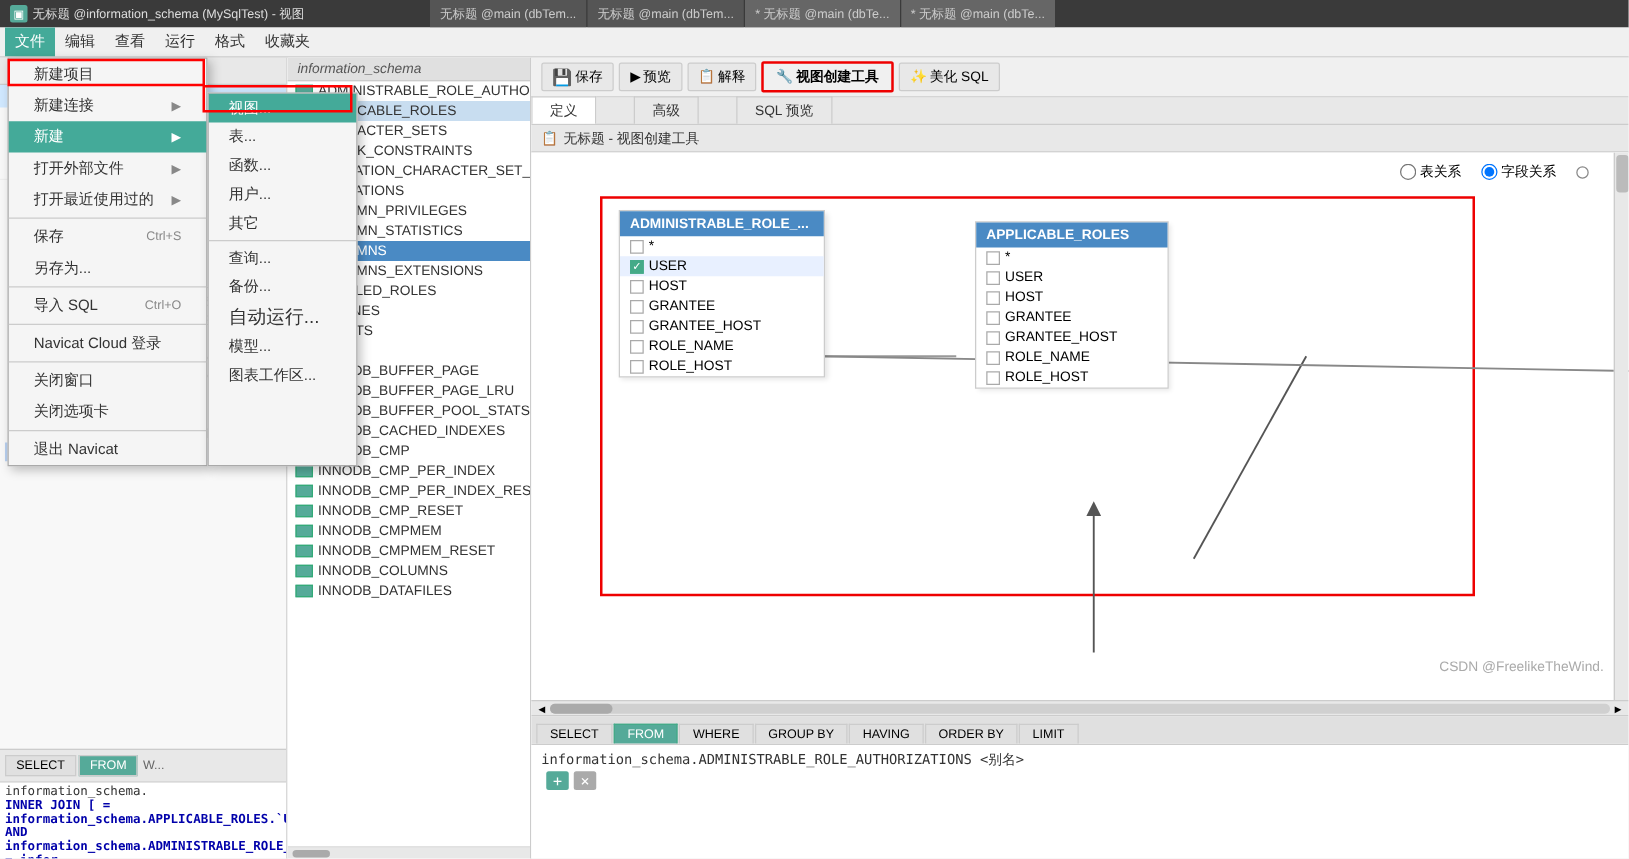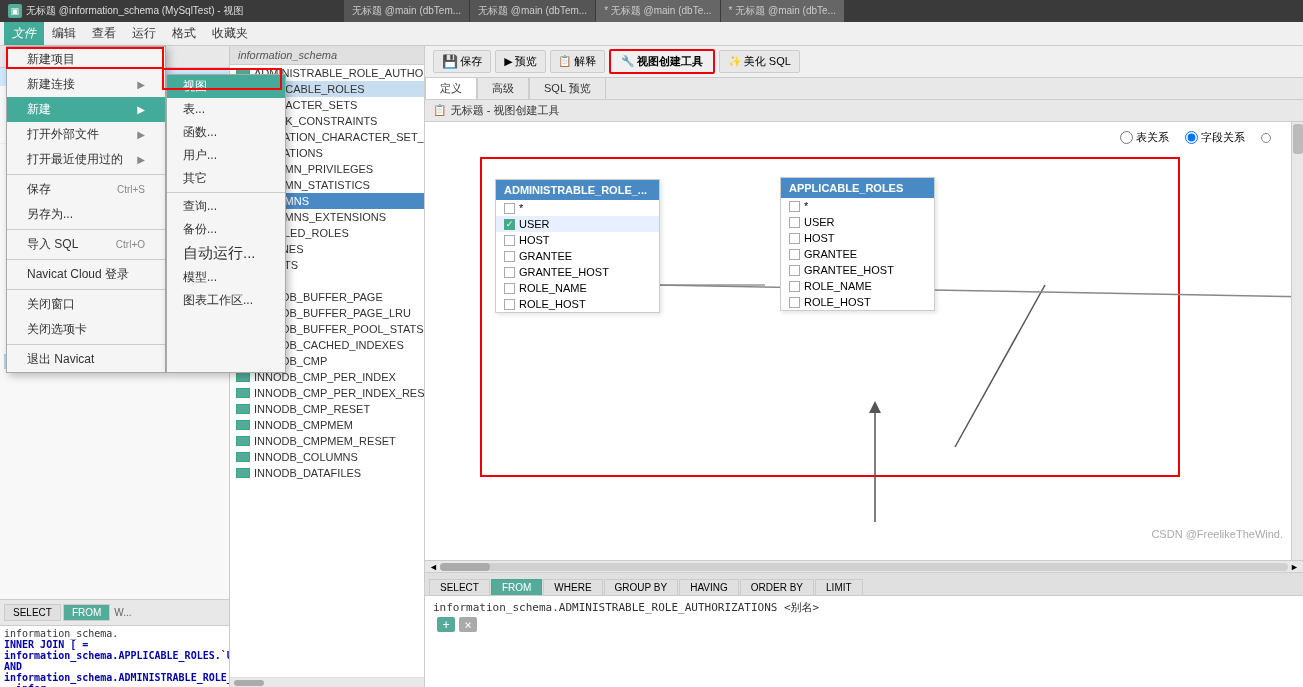--- a/index.html
+++ b/index.html
@@ -1,18 +1,18 @@
 <!DOCTYPE html>
 <html><head>
   <meta charset="utf-8">
   <style>
     * { box-sizing: border-box; margin: 0; padding: 0; }
     body { font-family: 'Microsoft YaHei', SimSun, Arial, sans-serif; font-size: 12px; background: #f0f0f0; overflow: hidden; width: 1303px; height: 687px; }
     .menu-item { padding: 3px 8px; cursor: pointer; font-size: 12px; color: #333; }
-    .menu-item:hover, .menu-item.active { background: #4a9; color: white; font-style: italic; }
+    .menu-item:hover, .menu-item.active { background: #4a9; color: white; }
   </style>
 </head>
 <body>
 
 <div style="display:flex; height:22px; background:#3a3a3a; align-items:center;">
   <div style="width:340px; display:flex; align-items:center; padding:0 8px; color:#ddd; font-size:11px; gap:4px;">
     <span style="width:14px; height:14px; background:#5a9; border-radius:2px; display:inline-flex; align-items:center; justify-content:center; font-size:9px; color:white;">▣</span>
     <span style="font-size:10px;">无标题 @information_schema (MySqlTest) - 视图</span>
   </div>
   <div style="flex:1; display:flex; align-items:flex-end; padding:0 4px; gap:1px; height:100%;">
@@ -273,21 +273,21 @@
       <div style="display:flex; align-items:center; gap:2px; padding:3px 10px; background:#f0f0f0; border:2px solid #e00; border-radius:2px; cursor:pointer; font-size:11px; font-weight:bold;">
         <span style="font-size:11px;">🔧</span>
         <span>视图创建工具</span>
       </div>
       <div style="display:flex; align-items:center; gap:2px; padding:3px 8px; background:#e8e8e8; border:1px solid #ccc; border-radius:2px; cursor:pointer; font-size:11px;">
         <span>✨</span>
         <span>美化 SQL</span>
       </div>
     </div>
 
-    <div style="height:22px; background:#e8e8e8; display:flex; align-items:flex-end; border-bottom:1px solid #ccc;">
+    <div style="height:22px; background:#e8e8e8; display:flex; align-items:flex-end; border-bottom:1px solid #ccc;gap:30px;">
       <div style="padding:3px 14px; font-size:11px; cursor:pointer; color:#333; border:1px solid #ccc; background:white; border-bottom:none;">定义</div>
       <div style="padding:3px 14px; font-size:11px; cursor:pointer; color:#333; border:1px solid #ccc; background:#e8e8e8; border-bottom:none;">高级</div>
       <div style="padding:3px 14px; font-size:11px; cursor:pointer; color:#333; border:1px solid #ccc; background:#e8e8e8; border-bottom:none;">SQL 预览</div>
     </div>
 
     <div style="height:22px; background:#e8e8e8; border-bottom:1px solid #ccc; display:flex; align-items:center; padding:0 8px; font-size:11px; color:#333;">
       <span style="margin-right:4px;">📋</span>
       <span>无标题 - 视图创建工具</span>
     </div>
 
@@ -320,21 +320,21 @@
 
         <line x1="530" y1="325" x2="620" y2="163" stroke="#555" stroke-width="1.5"></line>
 
         <circle cx="230" cy="163" r="4" fill="#888"></circle>
 
         <circle cx="890" cy="175" r="4" fill="#888"></circle>
 
         <line x1="230" y1="163" x2="890" y2="175" stroke="#888" stroke-width="1.5"></line>
       </svg>
 
-      <div style="position:absolute; left:70px; top:57px; width:165px; border:1px solid #ccc; background:white; box-shadow:2px 2px 4px rgba(0,0,0,0.1);">
+      <div style="position:absolute; left:70px; top:46px; width:165px; border:1px solid #ccc; background:white; box-shadow:2px 2px 4px rgba(0,0,0,0.1);">
         <div style="padding:4px 8px; background:#4a8ac4; color:white; font-size:11px; font-weight:bold;">ADMINISTRABLE_ROLE_...</div>
         <div style="display:flex; align-items:center; padding:2px 8px; font-size:11px; gap:4px;">
           <div style="width:11px; height:11px; border:1px solid #aaa; background:white; flex-shrink:0;"></div>
           <span>*</span>
         </div>
         <div style="display:flex; align-items:center; padding:2px 8px; font-size:11px; gap:4px; background:#e8f0ff;">
           <div style="width:11px; height:11px; border:1px solid #4a8; background:#4a8; flex-shrink:0; display:flex; align-items:center; justify-content:center;">
             <span style="color:white; font-size:9px; line-height:1;">✓</span>
           </div>
           <span>USER</span>

